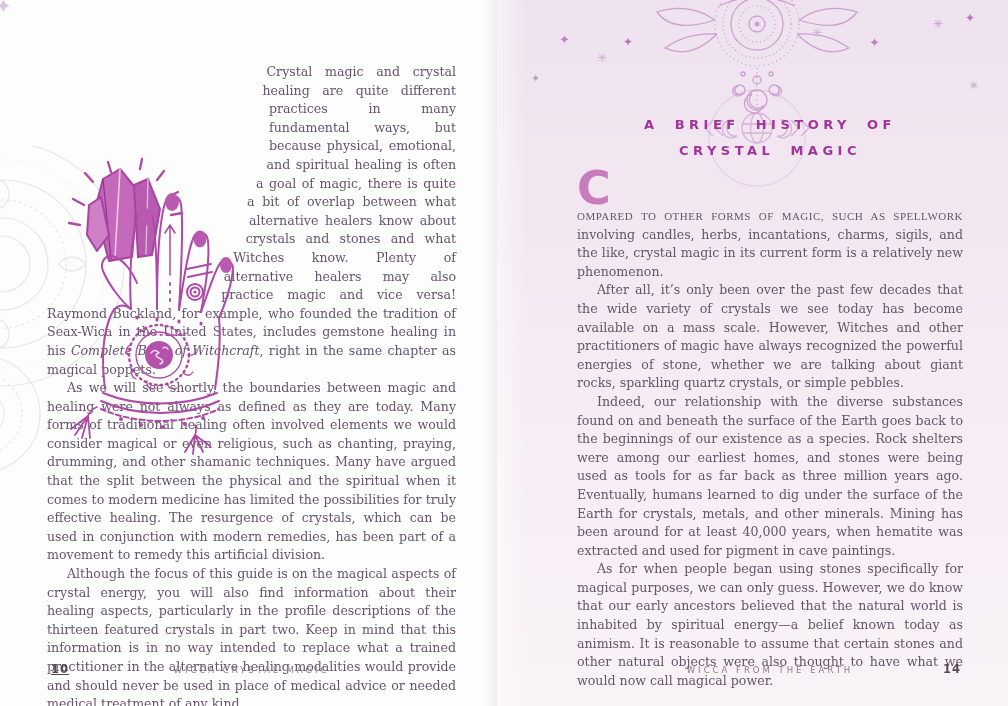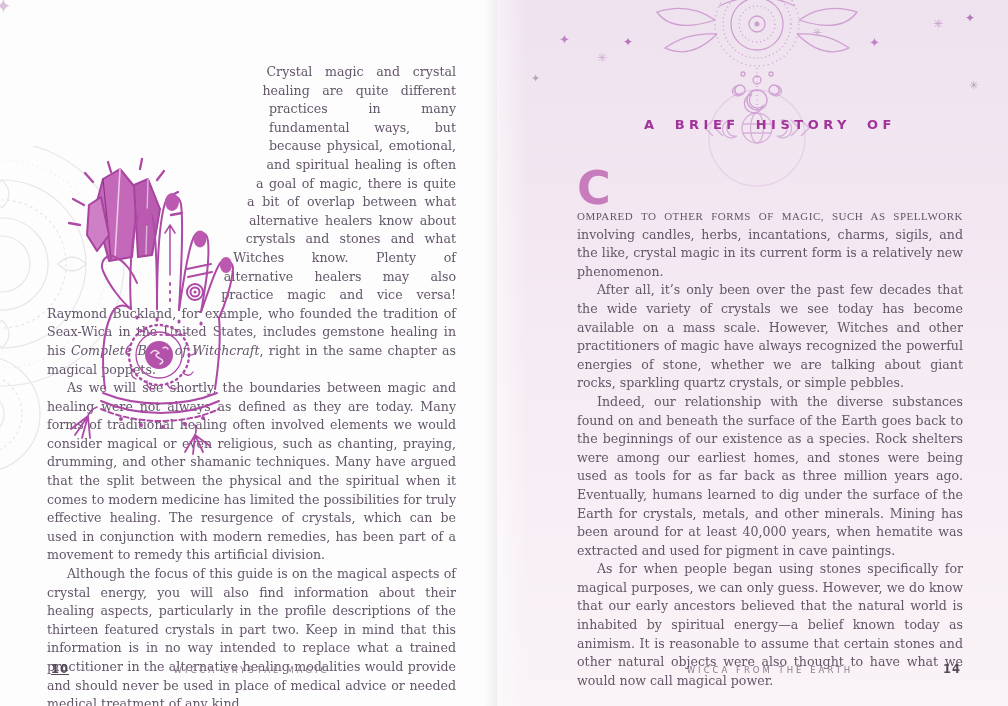--- a/index.html
+++ b/index.html
@@ -265,20 +265,21 @@
     <span class="sparkle" style="left:100px;top:52px;font-size:12px;color:#cfaed3;">✳</span>
     <span class="sparkle" style="left:126px;top:36px;font-size:12px;color:#b874bf;">✦</span>
     <span class="sparkle" style="left:315px;top:27px;font-size:12px;color:#cfaed3;">✳</span>
     <span class="sparkle" style="left:372px;top:36px;font-size:13px;color:#bf84c5;">✦</span>
     <span class="sparkle" style="left:436px;top:18px;font-size:12px;color:#c99fce;">✳</span>
     <span class="sparkle" style="left:468px;top:12px;font-size:12px;color:#b874bf;">✦</span>
     <span class="sparkle" style="left:472px;top:80px;font-size:11px;color:#b2a7b7;">✳</span>
 
     <div class="chapter-heading">
       <div>A BRIEF HISTORY OF</div>
+      <div>CRYSTAL MAGIC</div>
     </div>
 
     <div class="body-text">
       <p class="nodent"><span class="drop-cap">C</span><span class="lead-in">OMPARED TO OTHER FORMS OF MAGIC, SUCH AS SPELLWORK</span><span> involving candles, herbs, incantations, charms, sigils, and the like, crystal magic in its current form is a relatively new phenomenon.</span></p>
       <p>After all, it’s only been over the past few decades that the wide variety of crystals we see today has become available on a mass scale. However, Witches and other practitioners of magic have always recognized the powerful energies of stone, whether we are talking about giant rocks, sparkling quartz crystals, or simple pebbles.</p>
       <p>Indeed, our relationship with the diverse substances found on and beneath the surface of the Earth goes back to the beginnings of our existence as a species. Rock shelters were among our earliest homes, and stones were being used as tools for as far back as three million years ago. Eventually, humans learned to dig under the surface of the Earth for crystals, metals, and other minerals. Mining has been around for at least 40,000 years, when hematite was extracted and used for pigment in cave paintings.</p>
       <p>As for when people began using stones specifically for magical purposes, we can only guess. However, we do know that our early ancestors believed that the natural world is inhabited by spiritual energy—a belief known today as animism. It is reasonable to assume that certain stones and other natural objects were also thought to have what we would now call magical power.</p>
     </div>
 
     <div class="footer">

